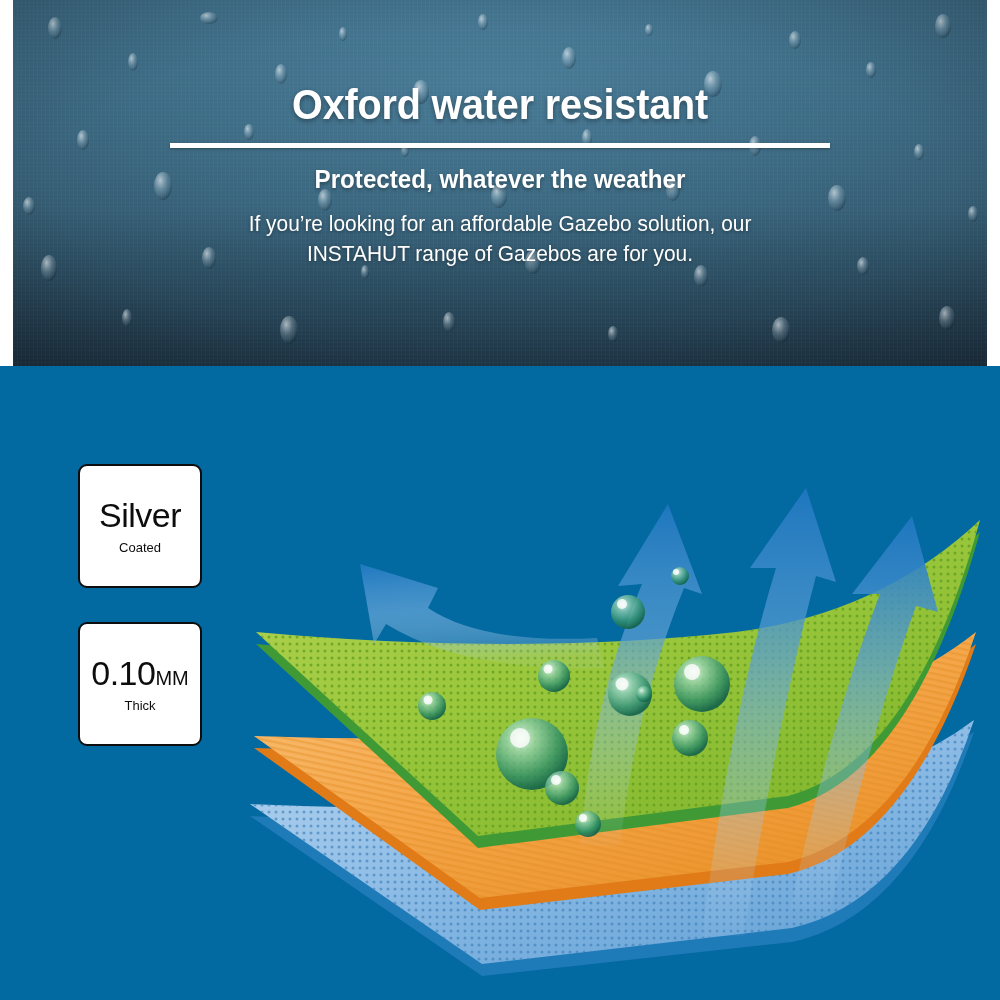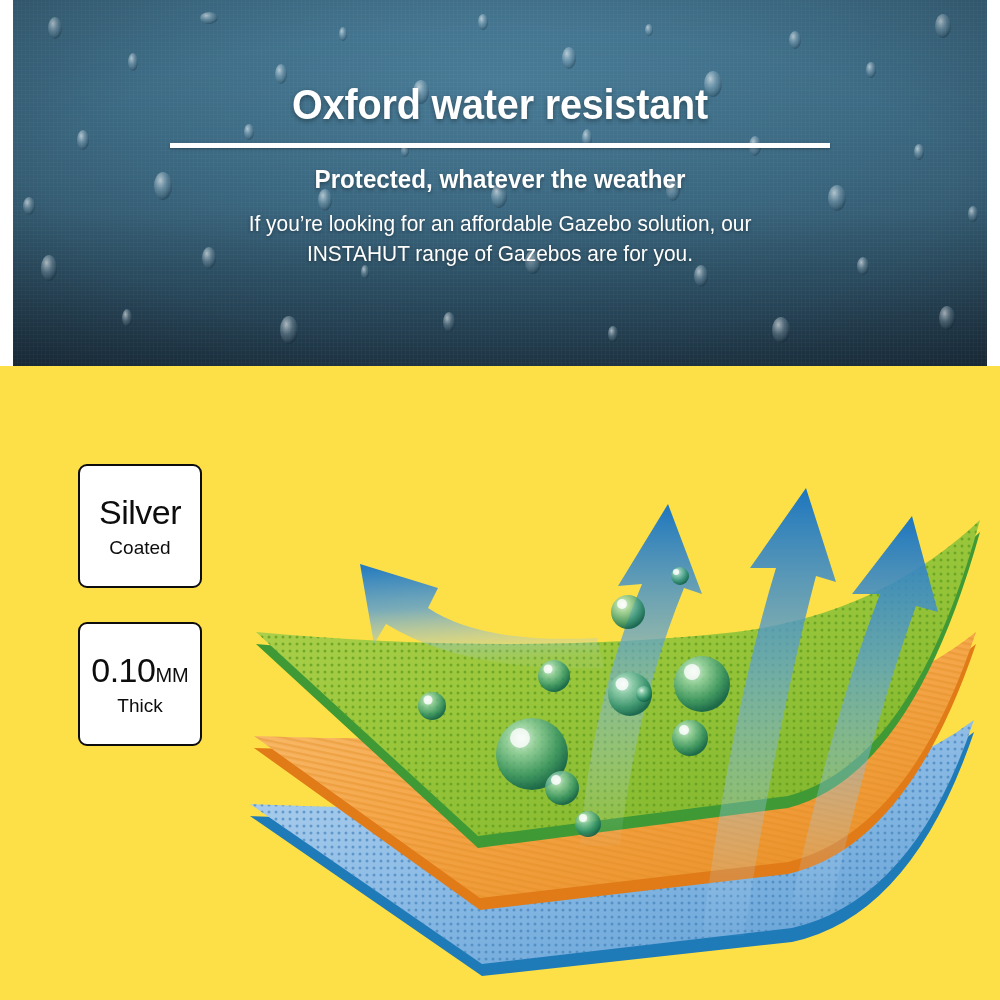--- a/index.html
+++ b/index.html
@@ -92,21 +92,21 @@
     text-shadow: 0 1px 4px rgba(0,0,0,0.40);
   }
 
   
   #panel {
     position: absolute;
     left: 0;
     top: 366px;
     width: 1000px;
     height: 634px;
-    background: #fde047;
+    background: #0369a1;
   }
 
   
   #badges {
     position: absolute;
     left: 78px;
     top: 98px;
     width: 128px;
   }
   .badge {
@@ -128,21 +128,21 @@
     line-height: 1.0;
     font-weight: normal;
     letter-spacing: -0.5px;
     white-space: nowrap;
   }
   .badge-main .unit {
     font-size: 20px;
     letter-spacing: 0;
   }
   .badge-sub {
-    font-size: 19px;
+    font-size: 13px;
     line-height: 1.0;
     padding-top: 9px;
     font-weight: normal;
     white-space: nowrap;
   }
 
   
   #illustration {
     position: absolute;
     left: 232px;

